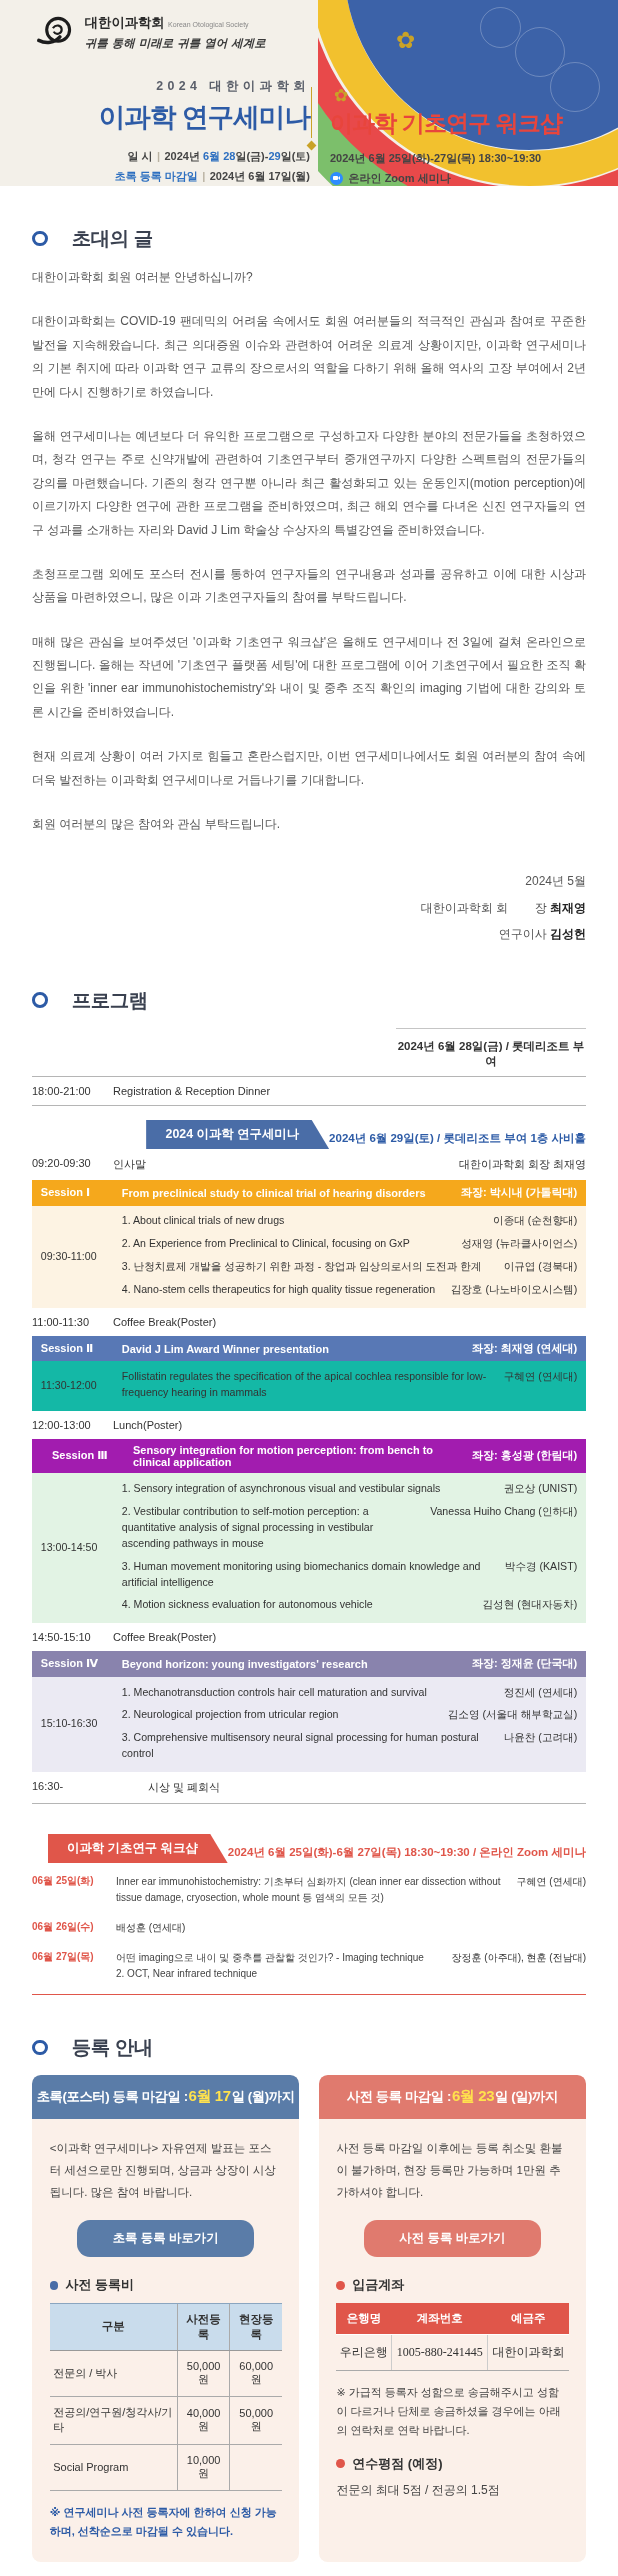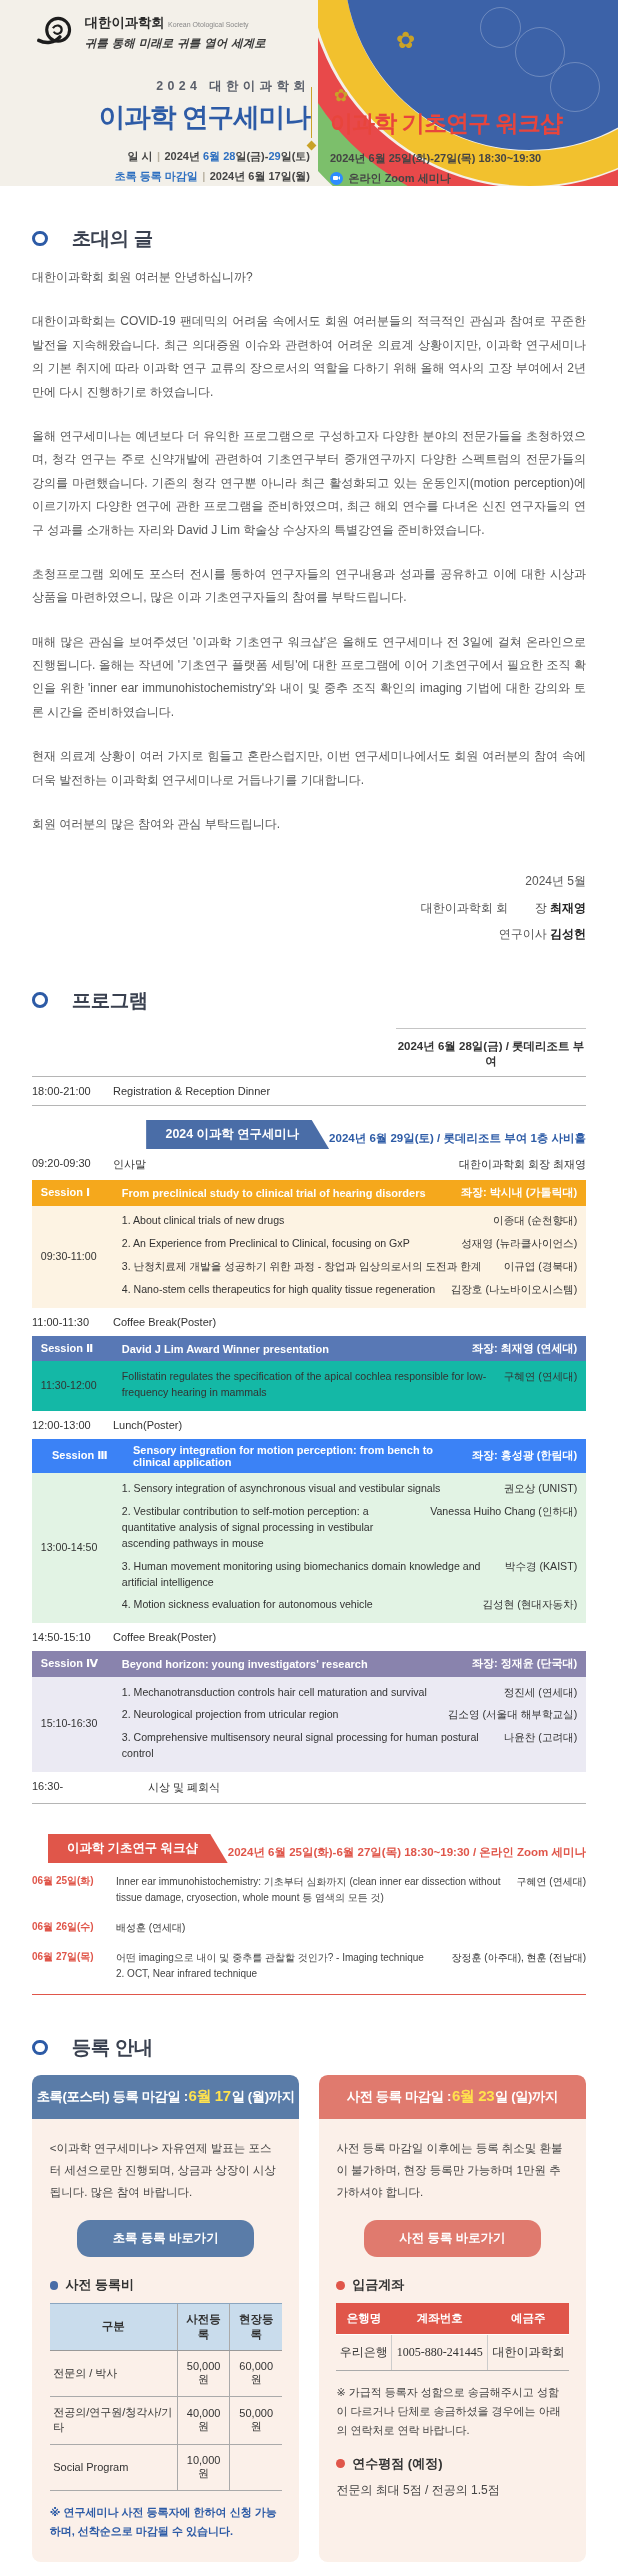--- a/index.html
+++ b/index.html
@@ -57,21 +57,21 @@
   .sess-title{flex:1;}
   .sess-chair{margin-left:8.8px;white-space:nowrap;}
   .sess-body{display:flex;align-items:center;padding:4.4px 8.8px 6.2px;font-size:10.6px;color:#333;}
   .sess-time{width:81px;flex-shrink:0;}
   .talks{flex:1;}
   .talk{display:flex;padding:3.5px 0;align-items:flex-start;}
   .talk-title{flex:1;padding-right:8.8px;line-height:1.5;}
   .talk-spk{white-space:nowrap;text-align:right;line-height:1.5;}
   .s1 .sess-head{background:#f5a81c;} .s1 .sess-body{background:#fdf3e3;}
   .s2 .sess-head{background:#5878b5;} .s2 .sess-body{background:#14b8a6;}
-  .s3 .sess-head{background:#3b82f6;padding-left:20px;} .s3 .sess-body{background:#e2f3e4;}
+  .s3 .sess-head{background:#a21caf;padding-left:20px;} .s3 .sess-body{background:#e2f3e4;}
   .s4 .sess-head{background:#8983ad;} .s4 .sess-body{background:#ebeaf3;}
   .ws-list{border-bottom:1.8px solid #e0564a;margin-top:3.5px;padding-bottom:5.3px;}
   .ws-row{display:flex;font-size:10px;padding:7px 0;align-items:flex-start;}
   .ws-date{width:84px;flex-shrink:0;color:#e0564a;font-weight:bold;}
   .ws-mid{flex:1;padding-right:8.8px;line-height:1.6;}
   .ws-note:empty{display:none;}
   .ws-spk{white-space:nowrap;text-align:right;line-height:1.6;color:#333;}
   .cards{display:flex;gap:19.4px;}
   .card{flex:1;background:#fbf0e9;border-radius:8.8px;padding-bottom:21px;}
   .card-head{height:44px;border-radius:8.8px 8.8px 0 0;color:#fff;font-weight:bold;font-size:13.3px;display:flex;align-items:center;justify-content:center;letter-spacing:-0.4px;}

